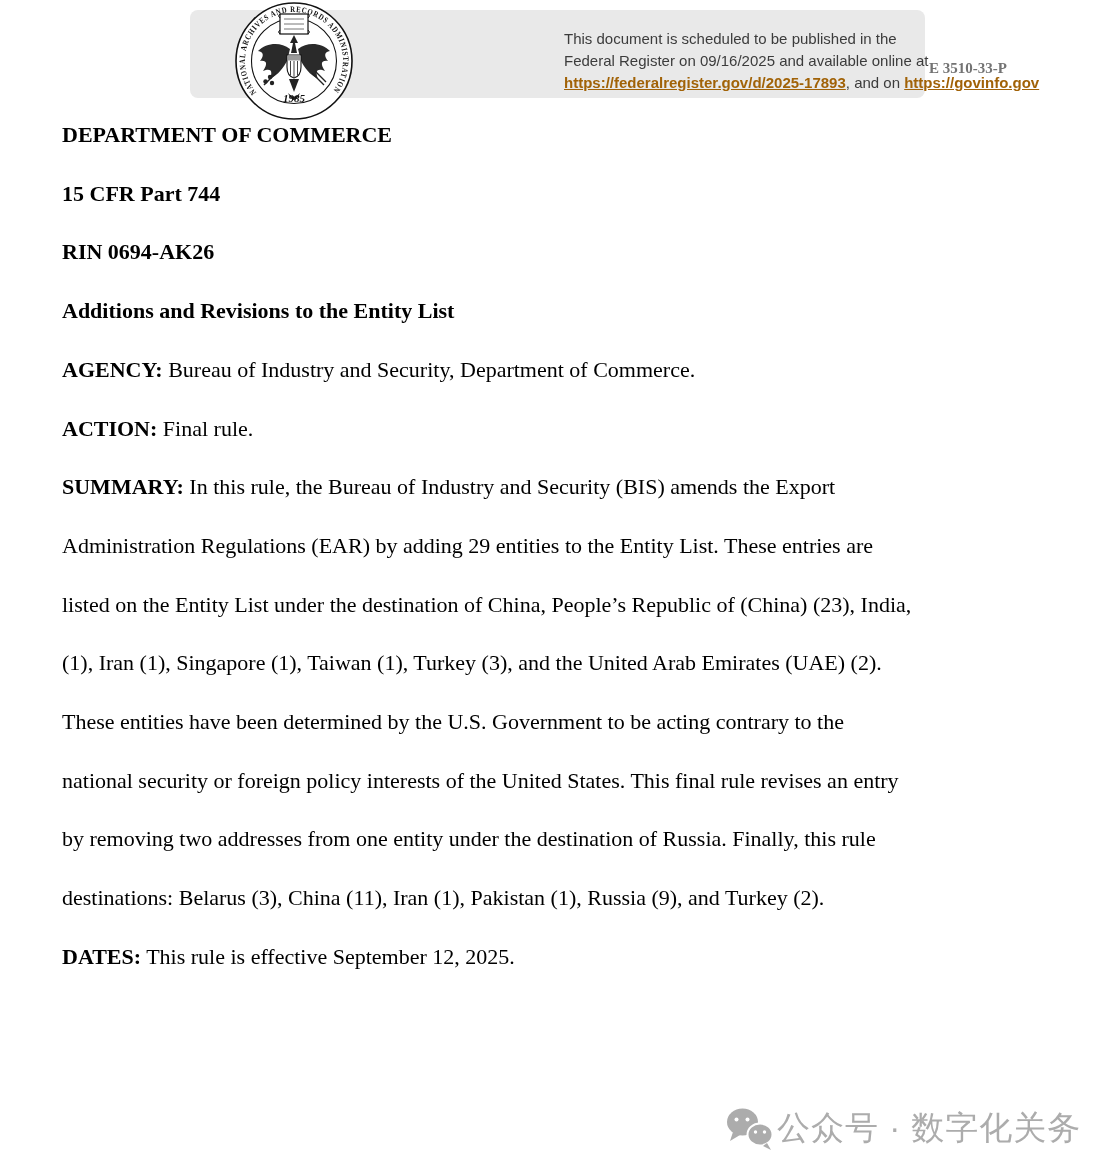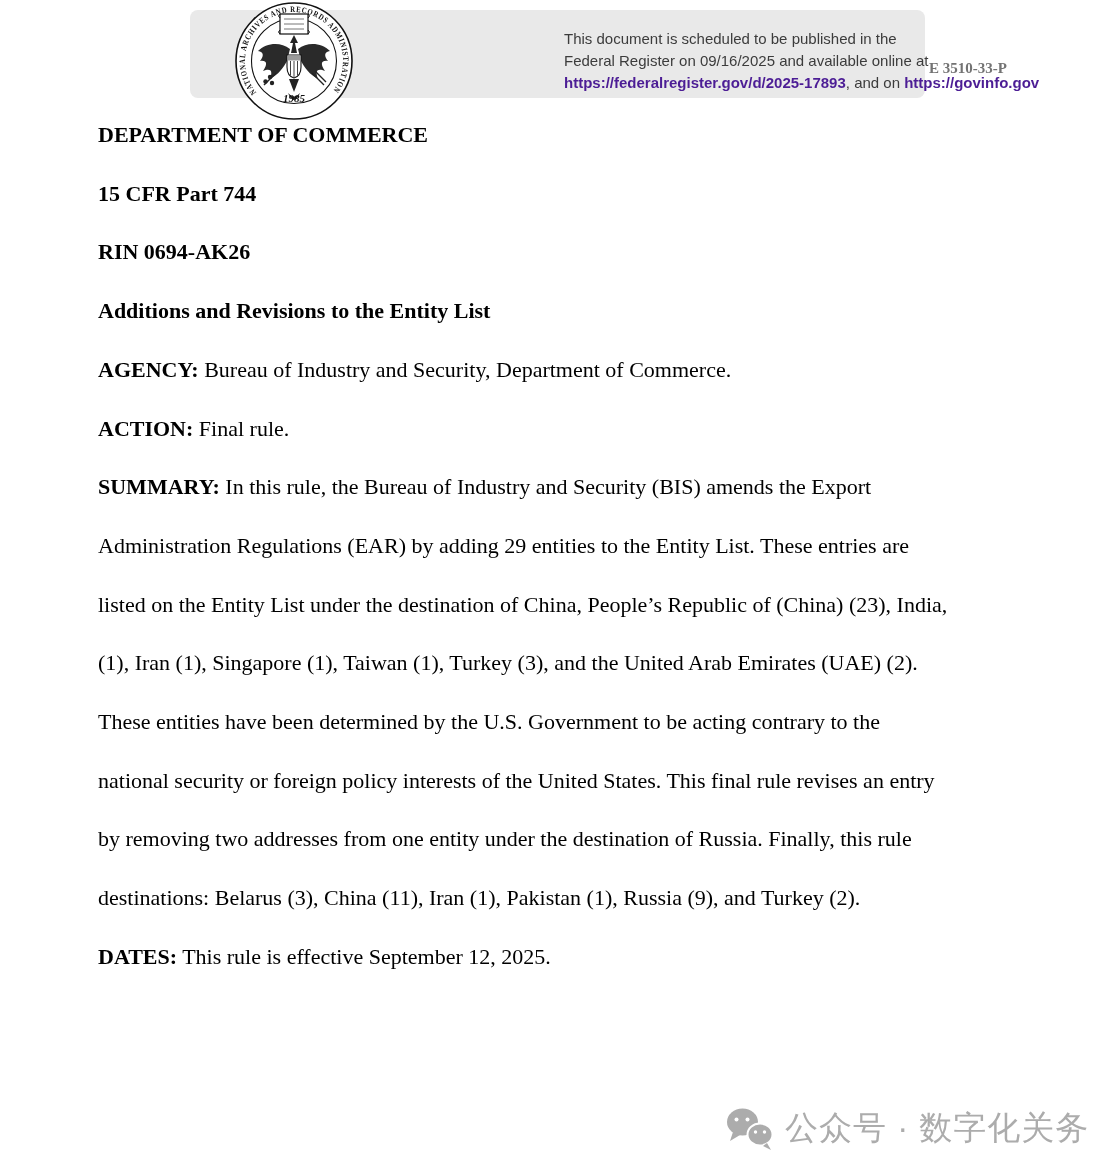--- a/index.html
+++ b/index.html
@@ -25,21 +25,22 @@
     position: absolute;
     left: 374px; top: 18px;
     font-family: "Liberation Sans", "DejaVu Sans", sans-serif;
     font-size: 15px;
     line-height: 21.8px;
     color: #3c3c3c;
     white-space: nowrap;
   }
   .banner-text .link {
     font-weight: bold;
-    color: #4c1d95;
+    color: #a16207;
+    text-decoration: underline;
     cursor: pointer;
   }
   .seal {
     position: absolute;
     left: 233px; top: 1px;
     width: 122px; height: 120px;
   }
   .billing {
     position: absolute;
     left: 929px; top: 60px;
@@ -56,29 +57,29 @@
     left: 62px; top: 106px;
     width: 1010px;
     font-size: 22px;
     line-height: 58.7px;
     color: #000000;
   }
   .doc p {
     margin: 0;
     white-space: nowrap;
   }
-  .doc b { font-weight: bold; margin-left: 36px; }
+  .doc b { font-weight: bold; }
 
   
   .watermark {
     position: absolute;
     left: 726px; top: 1106px;
     display: flex;
     align-items: center;
-    gap: 11px;
+    gap: 3px;
     color: #acacac;
   }
   .watermark-label {
     font-family: "Liberation Sans", "DejaVu Sans", sans-serif;
     font-size: 33px;
     letter-spacing: 1px;
     white-space: nowrap;
   }
 </style>
 </head>

